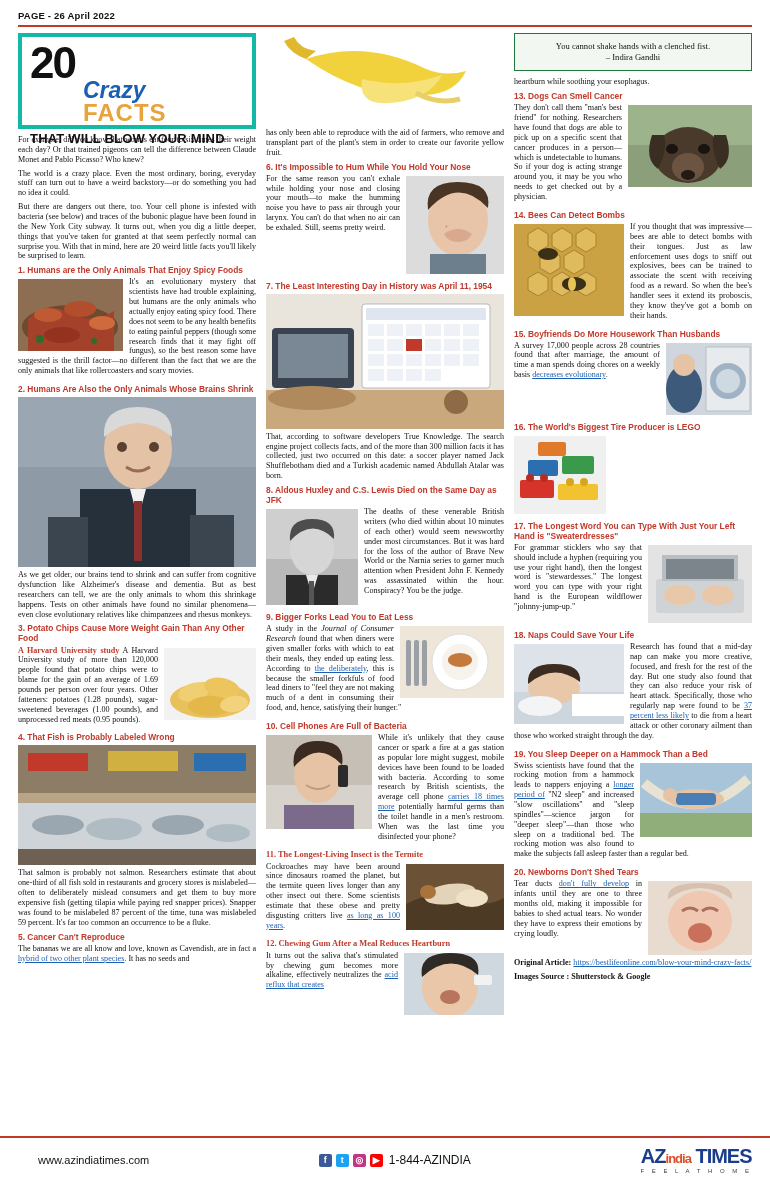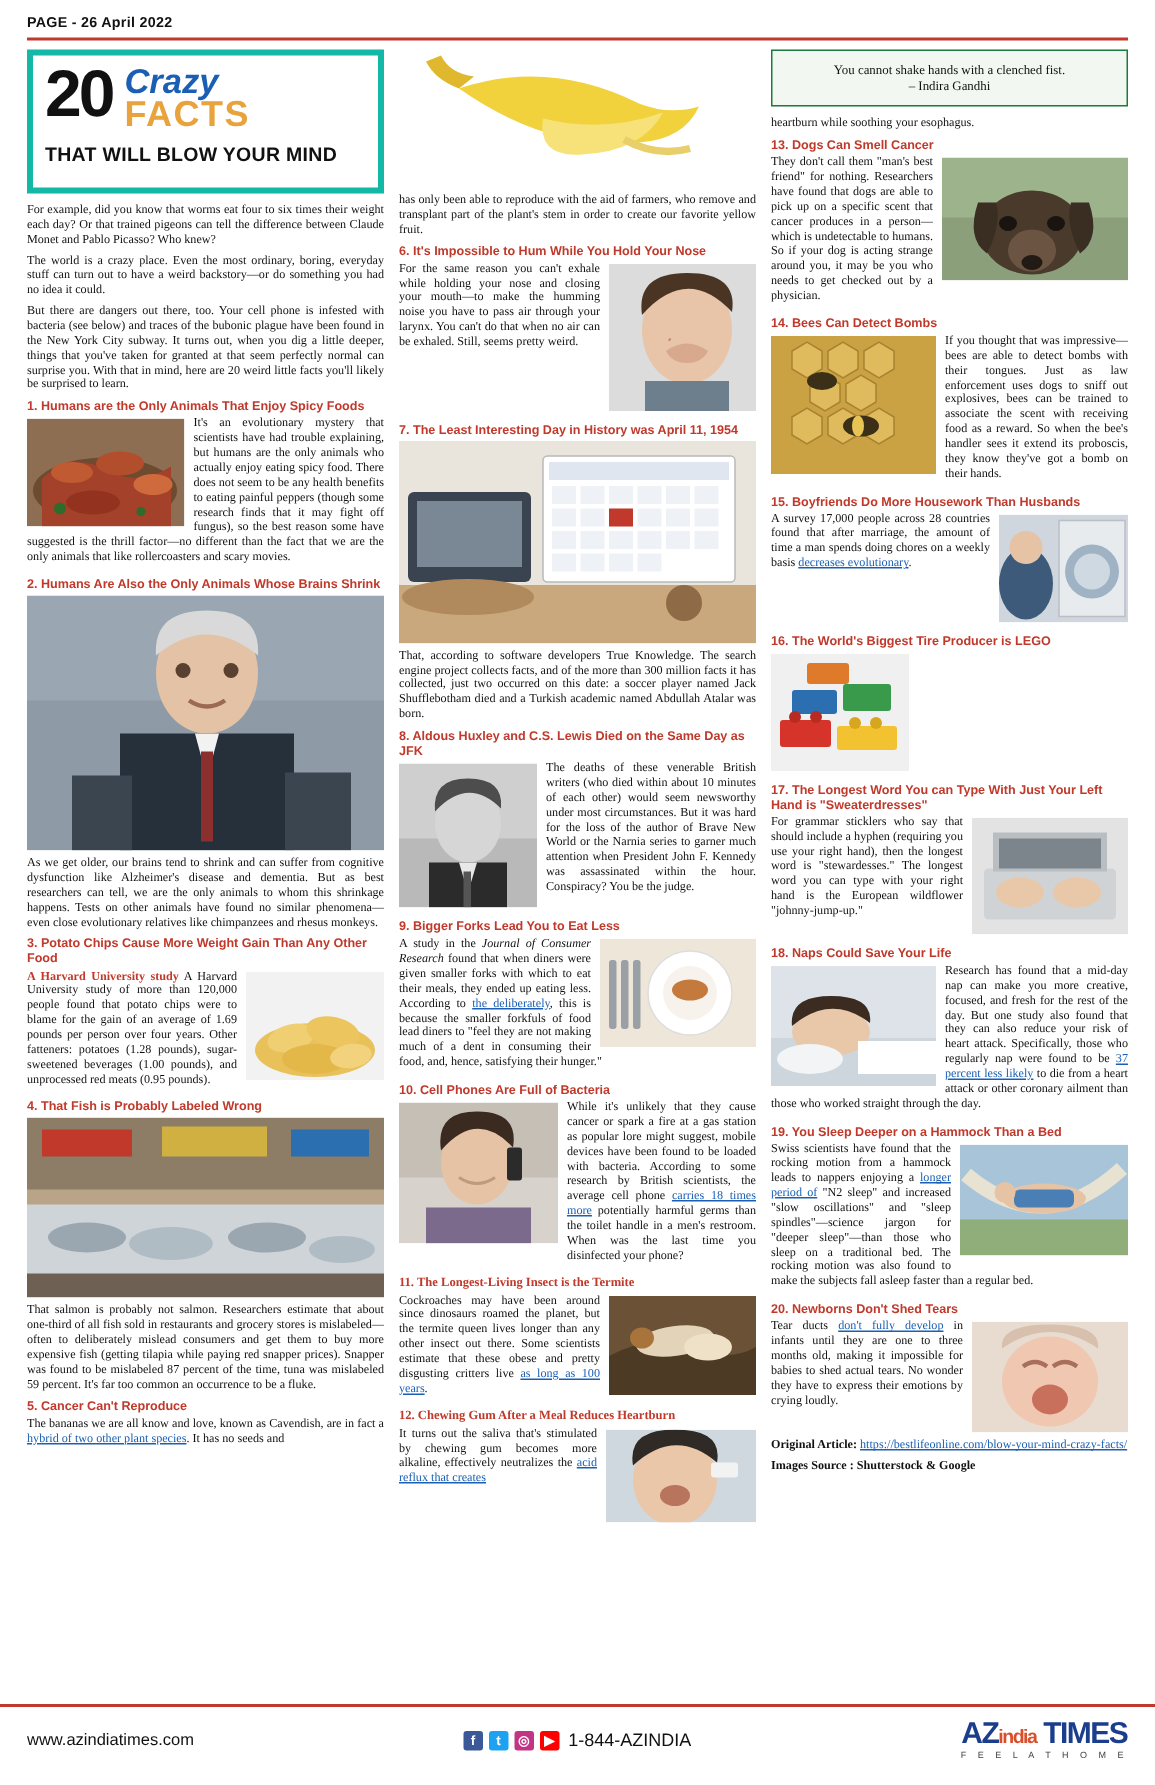--- a/index.html
+++ b/index.html
@@ -71,21 +71,21 @@
   }
   .mh-20 {
     font-family:"Liberation Sans", sans-serif;
     font-weight:bold;
     font-size:44px;
     line-height:40px;
     letter-spacing:-2px;
     display:inline-block;
     vertical-align:top;
   }
-  .mh-right { display:inline-block; vertical-align:top; padding-left:4px; }
+  .mh-right { display:inline-block; vertical-align:top; padding-left:4px;margin-top:36px; }
   .mh-crazy {
     font-family:"Liberation Sans", sans-serif;
     font-weight:bold;
     font-style:italic;
     font-size:23px;
     line-height:22px;
     color:#1a5fb4;
   }
   .mh-facts {
     font-family:"Liberation Sans", sans-serif;
@@ -120,20 +120,21 @@
     font-family:"Liberation Serif", serif;
   }
 
   
   .footer {
     position:absolute;
     left:0; bottom:0;
     width:770px;
     height:54px;
     border-top:2px solid #c0392b;
+    padding-left:20px;
   }
   .footer-inner {
     display:flex; align-items:center; justify-content:space-between;
     padding:8px 18px 0 18px;
     font-family:"Liberation Sans", sans-serif;
   }
   .site { font-size:11px; color:#111; }
   .phone-wrap { display:flex; align-items:center; gap:6px; font-size:12px; }
   .soc { display:flex; gap:4px; align-items:center; }
   .soc span {

